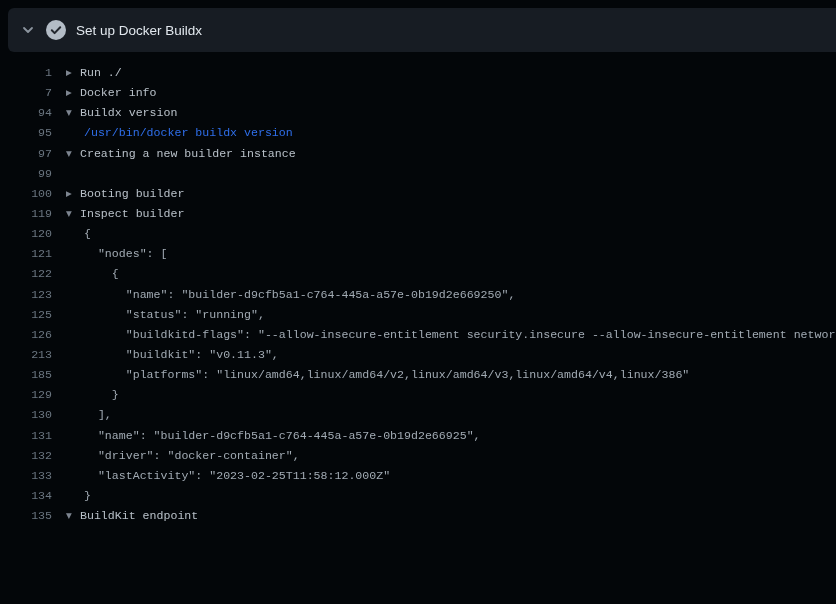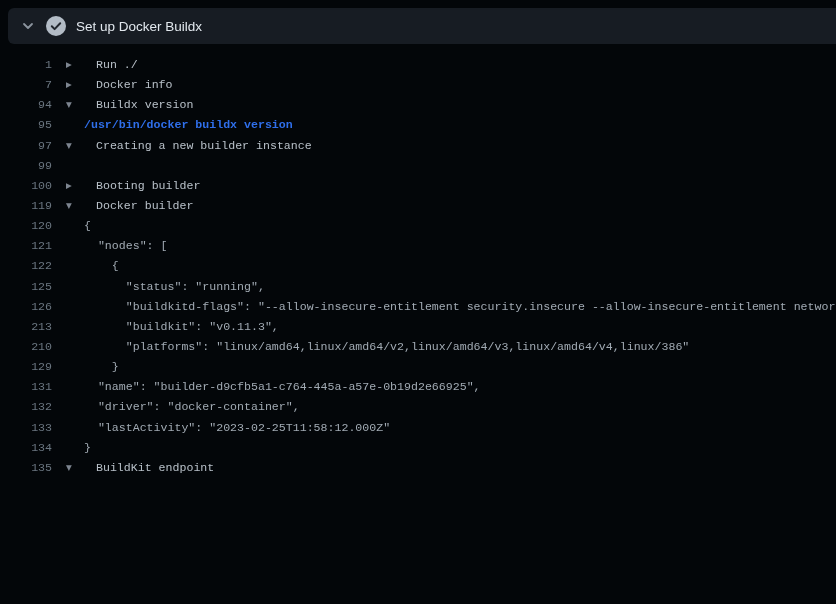--- a/index.html
+++ b/index.html
@@ -12,21 +12,21 @@
   }
   .page {
     width: 836px;
     height: 604px;
     position: relative;
     font-family: "Liberation Mono", "DejaVu Sans Mono", monospace;
   }
   .step-header {
     margin: 8px 0 0 8px;
     width: calc(100% - 8px);
-    height: 36px;
+    height: 44px;
     background: var(--header-bg, #171c23);
     border-radius: 6px 0 0 6px;
     display: flex;
     align-items: center;
     padding-left: 14px;
     box-sizing: border-box;
     cursor: pointer;
   }
   .chev {
     width: 12px;
@@ -78,27 +78,26 @@
     flex: none;
     width: 14px;
     margin-left: 14px;
     font-size: 7.5px;
     color: var(--arrow-color, #7d8590);
     font-family: "DejaVu Sans", sans-serif;
   }
   .txt {
     white-space: pre;
     color: var(--content-color, #a2abb4);
-    margin-left: 16px;
   }
   .group .txt { color: var(--group-color, #b9c1c9); }
   .txt.indent { margin-left: 32px; }
   .txt.cmd {
     color: var(--cmd-color, #2f6feb);
-    font-weight: bold;
+    font-weight: normal;
   }
 </style>
 </head>
 <body>
 
 <div class="page">
 
   <div class="step-header">
     <span class="chev">
       <svg width="12" height="12" viewBox="0 0 12 12">
@@ -145,63 +144,73 @@
 
     </div>
       <div class="row group">
       <span class="num">100</span>
       <span class="arrow">▶</span>
       <span class="txt">Booting builder</span>
     </div>
       <div class="row group">
       <span class="num">119</span>
       <span class="arrow">▼</span>
-      <span class="txt">Docker builder</span>
+      <span class="txt">Inspect builder</span>
     </div>
       <div class="row">
       <span class="num">120</span>
 
       <span class="txt indent">{</span>
     </div>
       <div class="row">
       <span class="num">121</span>
 
       <span class="txt indent">  "nodes": [</span>
     </div>
       <div class="row">
       <span class="num">122</span>
 
       <span class="txt indent">    {</span>
     </div>
       <div class="row">
+      <span class="num">123</span>
+
+      <span class="txt indent">      "name": "builder-d9cfb5a1-c764-445a-a57e-0b19d2e669250",</span>
+    </div>
+      <div class="row">
       <span class="num">125</span>
 
       <span class="txt indent">      "status": "running",</span>
     </div>
       <div class="row">
       <span class="num">126</span>
 
       <span class="txt indent">      "buildkitd-flags": "--allow-insecure-entitlement security.insecure --allow-insecure-entitlement network.host",</span>
     </div>
       <div class="row">
       <span class="num">213</span>
 
       <span class="txt indent">      "buildkit": "v0.11.3",</span>
     </div>
       <div class="row">
-      <span class="num">210</span>
+      <span class="num">185</span>
 
       <span class="txt indent">      "platforms": "linux/amd64,linux/amd64/v2,linux/amd64/v3,linux/amd64/v4,linux/386"</span>
     </div>
       <div class="row">
       <span class="num">129</span>
 
       <span class="txt indent">    }</span>
     </div>
       <div class="row">
+      <span class="num">130</span>
+
+      <span class="txt indent">  ],</span>
+    </div>
+      <div class="row">
       <span class="num">131</span>
 
       <span class="txt indent">  "name": "builder-d9cfb5a1-c764-445a-a57e-0b19d2e66925",</span>
     </div>
       <div class="row">
       <span class="num">132</span>
 
       <span class="txt indent">  "driver": "docker-container",</span>
     </div>
       <div class="row">

